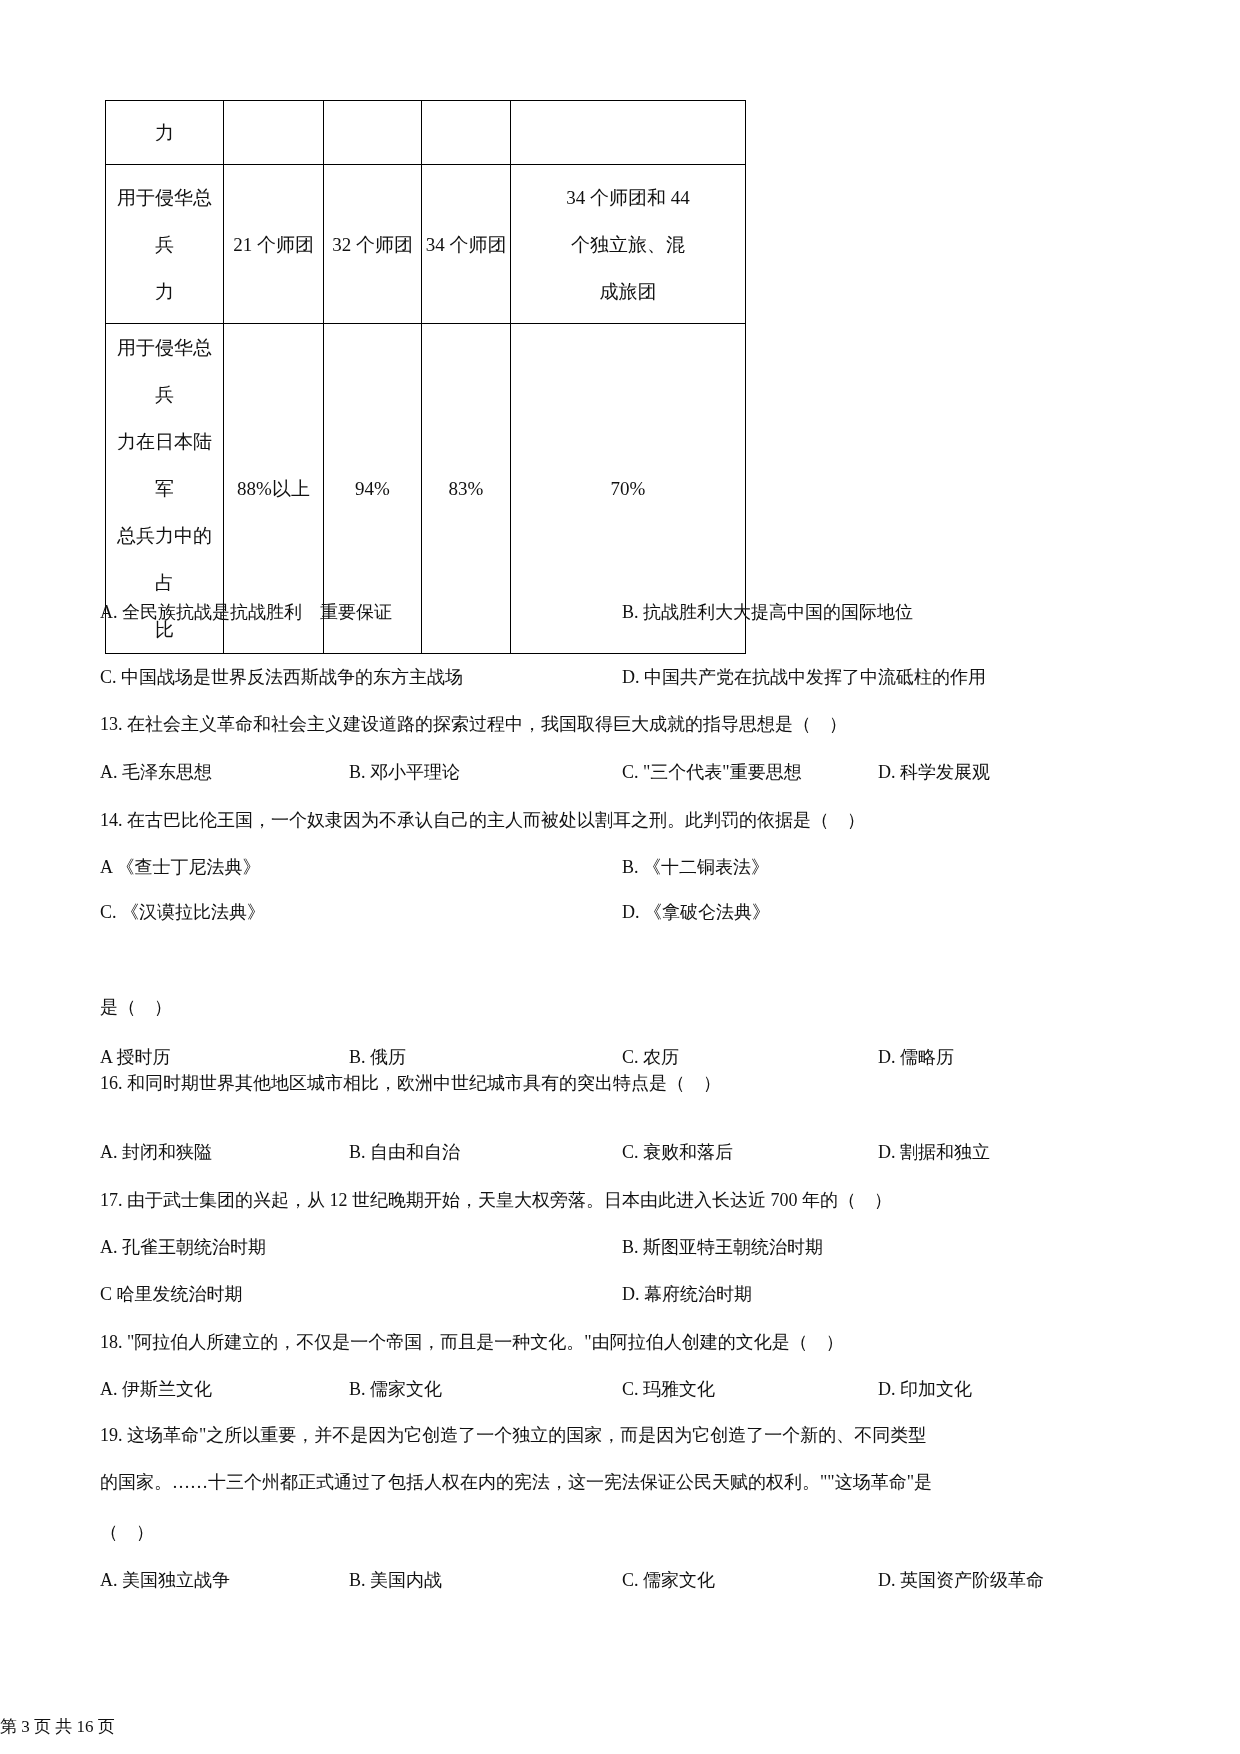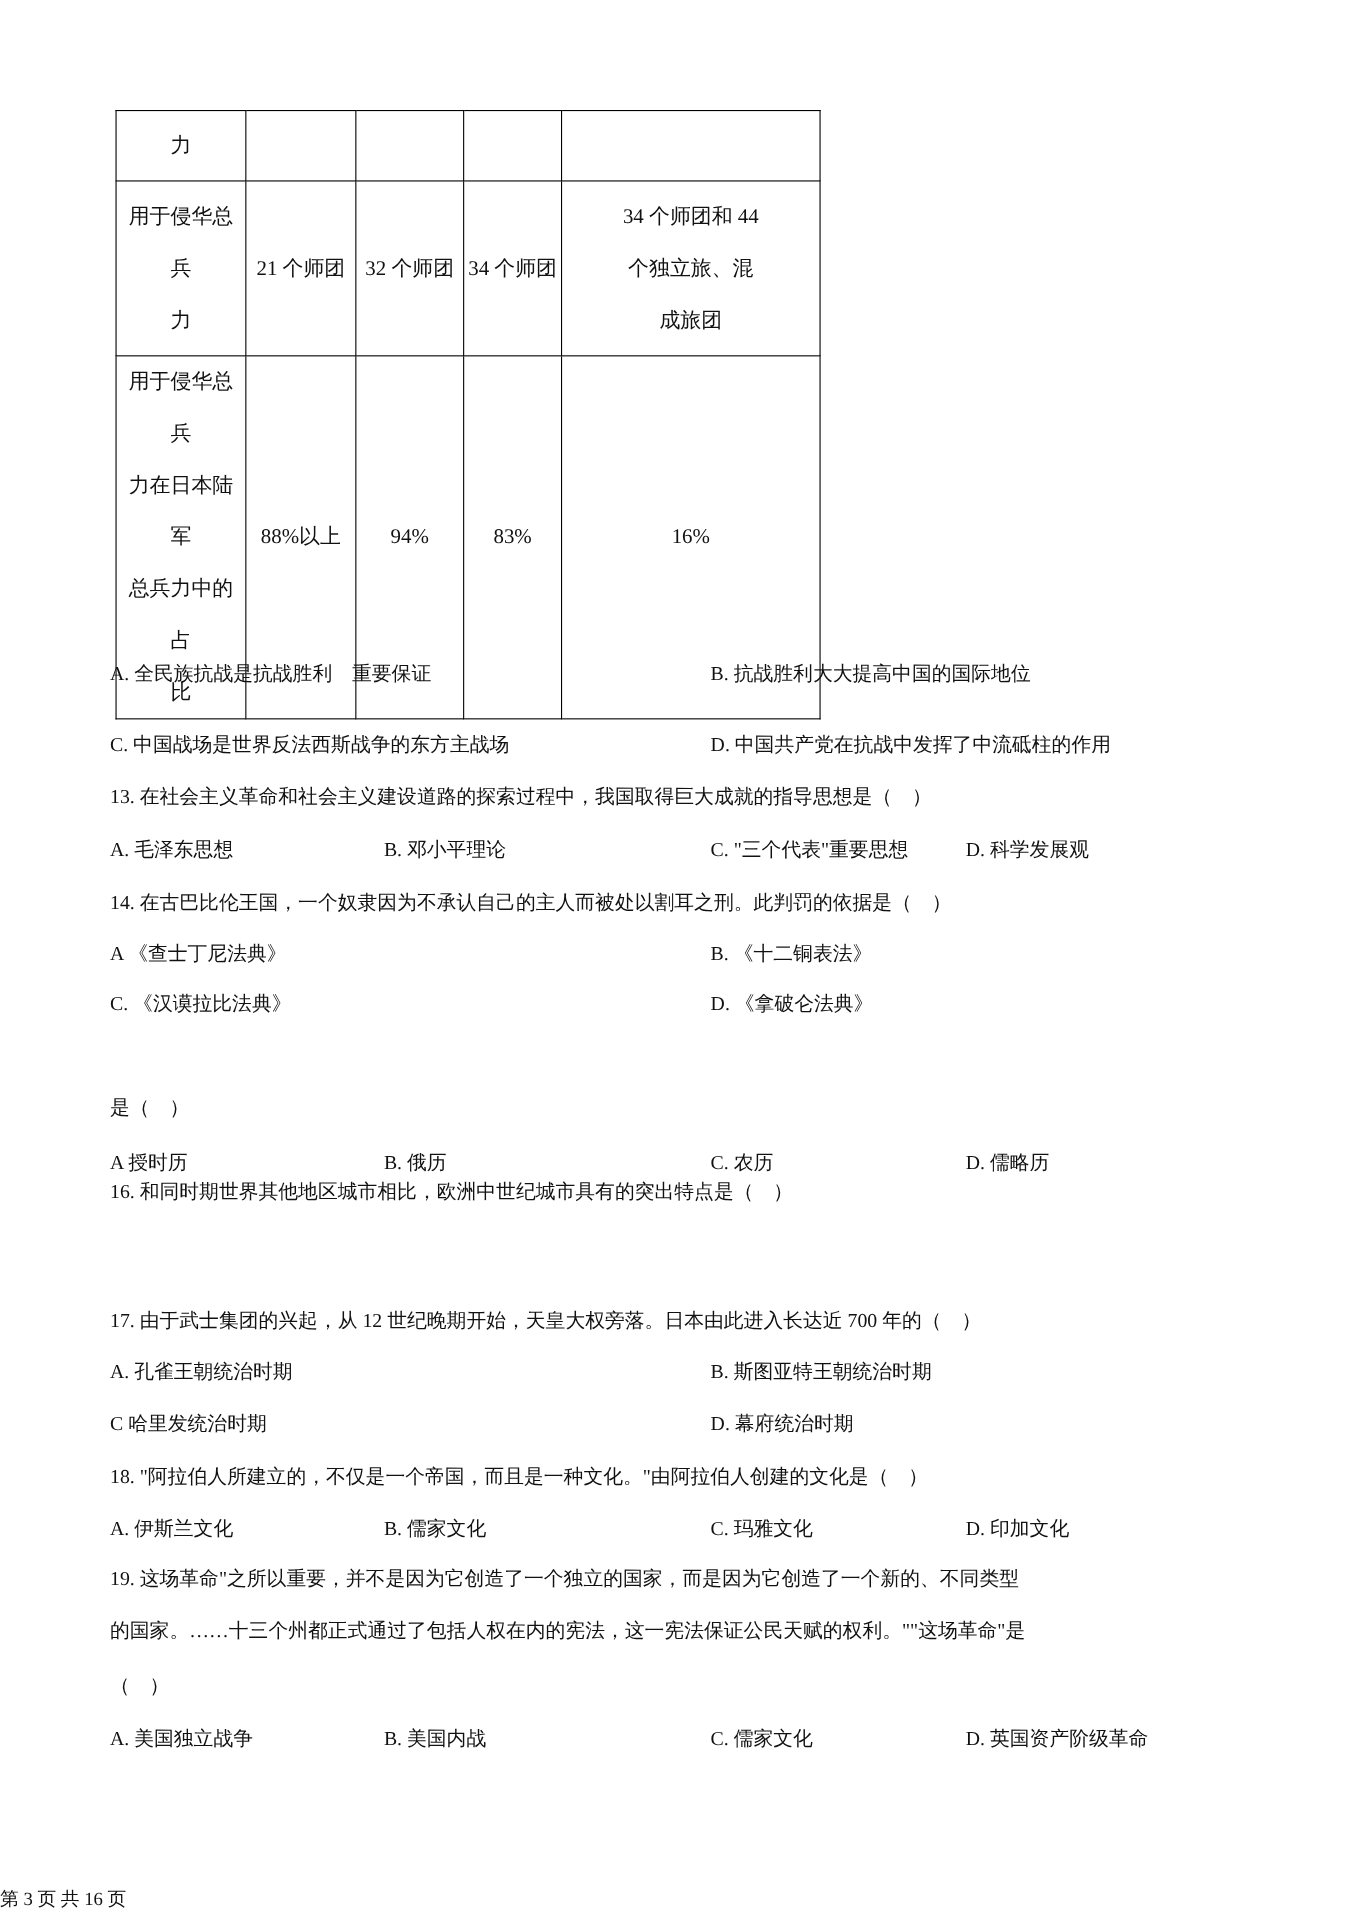--- a/index.html
+++ b/index.html
@@ -51,21 +51,21 @@
     line-height: 24px;
     white-space: nowrap;
   }
   .opt {
     position: absolute;
     top: 0;
     white-space: nowrap;
   }
   .opt.c1 { left: 0; }
   .opt.c2 { left: 249px; }
-  .opt.c3 { left: 522px; margin-left: 24px; }
+  .opt.c3 { left: 522px; }
   .opt.c4 { left: 778px; }
 
   
   .footer {
     position: absolute;
     top: 1716px;
     left: 0;
     width: 100%;
     text-align: left;
     font-size: 17px;
@@ -104,21 +104,21 @@
 成旅团</td>
       </tr>
       <tr class="r3">
         <td>用于侵华总兵
 力在日本陆军
 总兵力中的占
 比</td>
         <td>88%以上</td>
         <td>94%</td>
         <td>83%</td>
-        <td>16%</td>
+        <td>70%</td>
       </tr>
     </tbody>
   </table>
 
   <div class="bline" style="top:600px">
     <span class="opt c1">A. 全民族抗战是抗战胜利　重要保证</span>
     <span class="opt c3">B. 抗战胜利大大提高中国的国际地位</span>
   </div>
   <div class="bline" style="top:665px">
     <span class="opt c3">D. 中国共产党在抗战中发挥了中流砥柱的作用</span>
@@ -145,20 +145,26 @@
 
   <div class="bline" style="top:995px">是（　）</div>
   <div class="bline" style="top:1045px">
     <span class="opt c1">A 授时历</span>
     <span class="opt c2">B. 俄历</span>
     <span class="opt c3">C. 农历</span>
     <span class="opt c4">D. 儒略历</span>
   </div>
 
   <div class="bline" style="top:1071px">16. 和同时期世界其他地区城市相比，欧洲中世纪城市具有的突出特点是（　）</div>
+  <div class="bline" style="top:1140px">
+    <span class="opt c1">A. 封闭和狭隘</span>
+    <span class="opt c2">B. 自由和自治</span>
+    <span class="opt c3">C. 衰败和落后</span>
+    <span class="opt c4">D. 割据和独立</span>
+  </div>
 
   <div class="bline" style="top:1188px">17. 由于武士集团的兴起，从 12 世纪晚期开始，天皇大权旁落。日本由此进入长达近 700 年的（　）</div>
   <div class="bline" style="top:1235px">
     <span class="opt c1">A. 孔雀王朝统治时期</span>
     <span class="opt c3">B. 斯图亚特王朝统治时期</span>
   </div>
   <div class="bline" style="top:1282px">
     <span class="opt c1">C 哈里发统治时期</span>
     <span class="opt c3">D. 幕府统治时期</span>
   </div>

